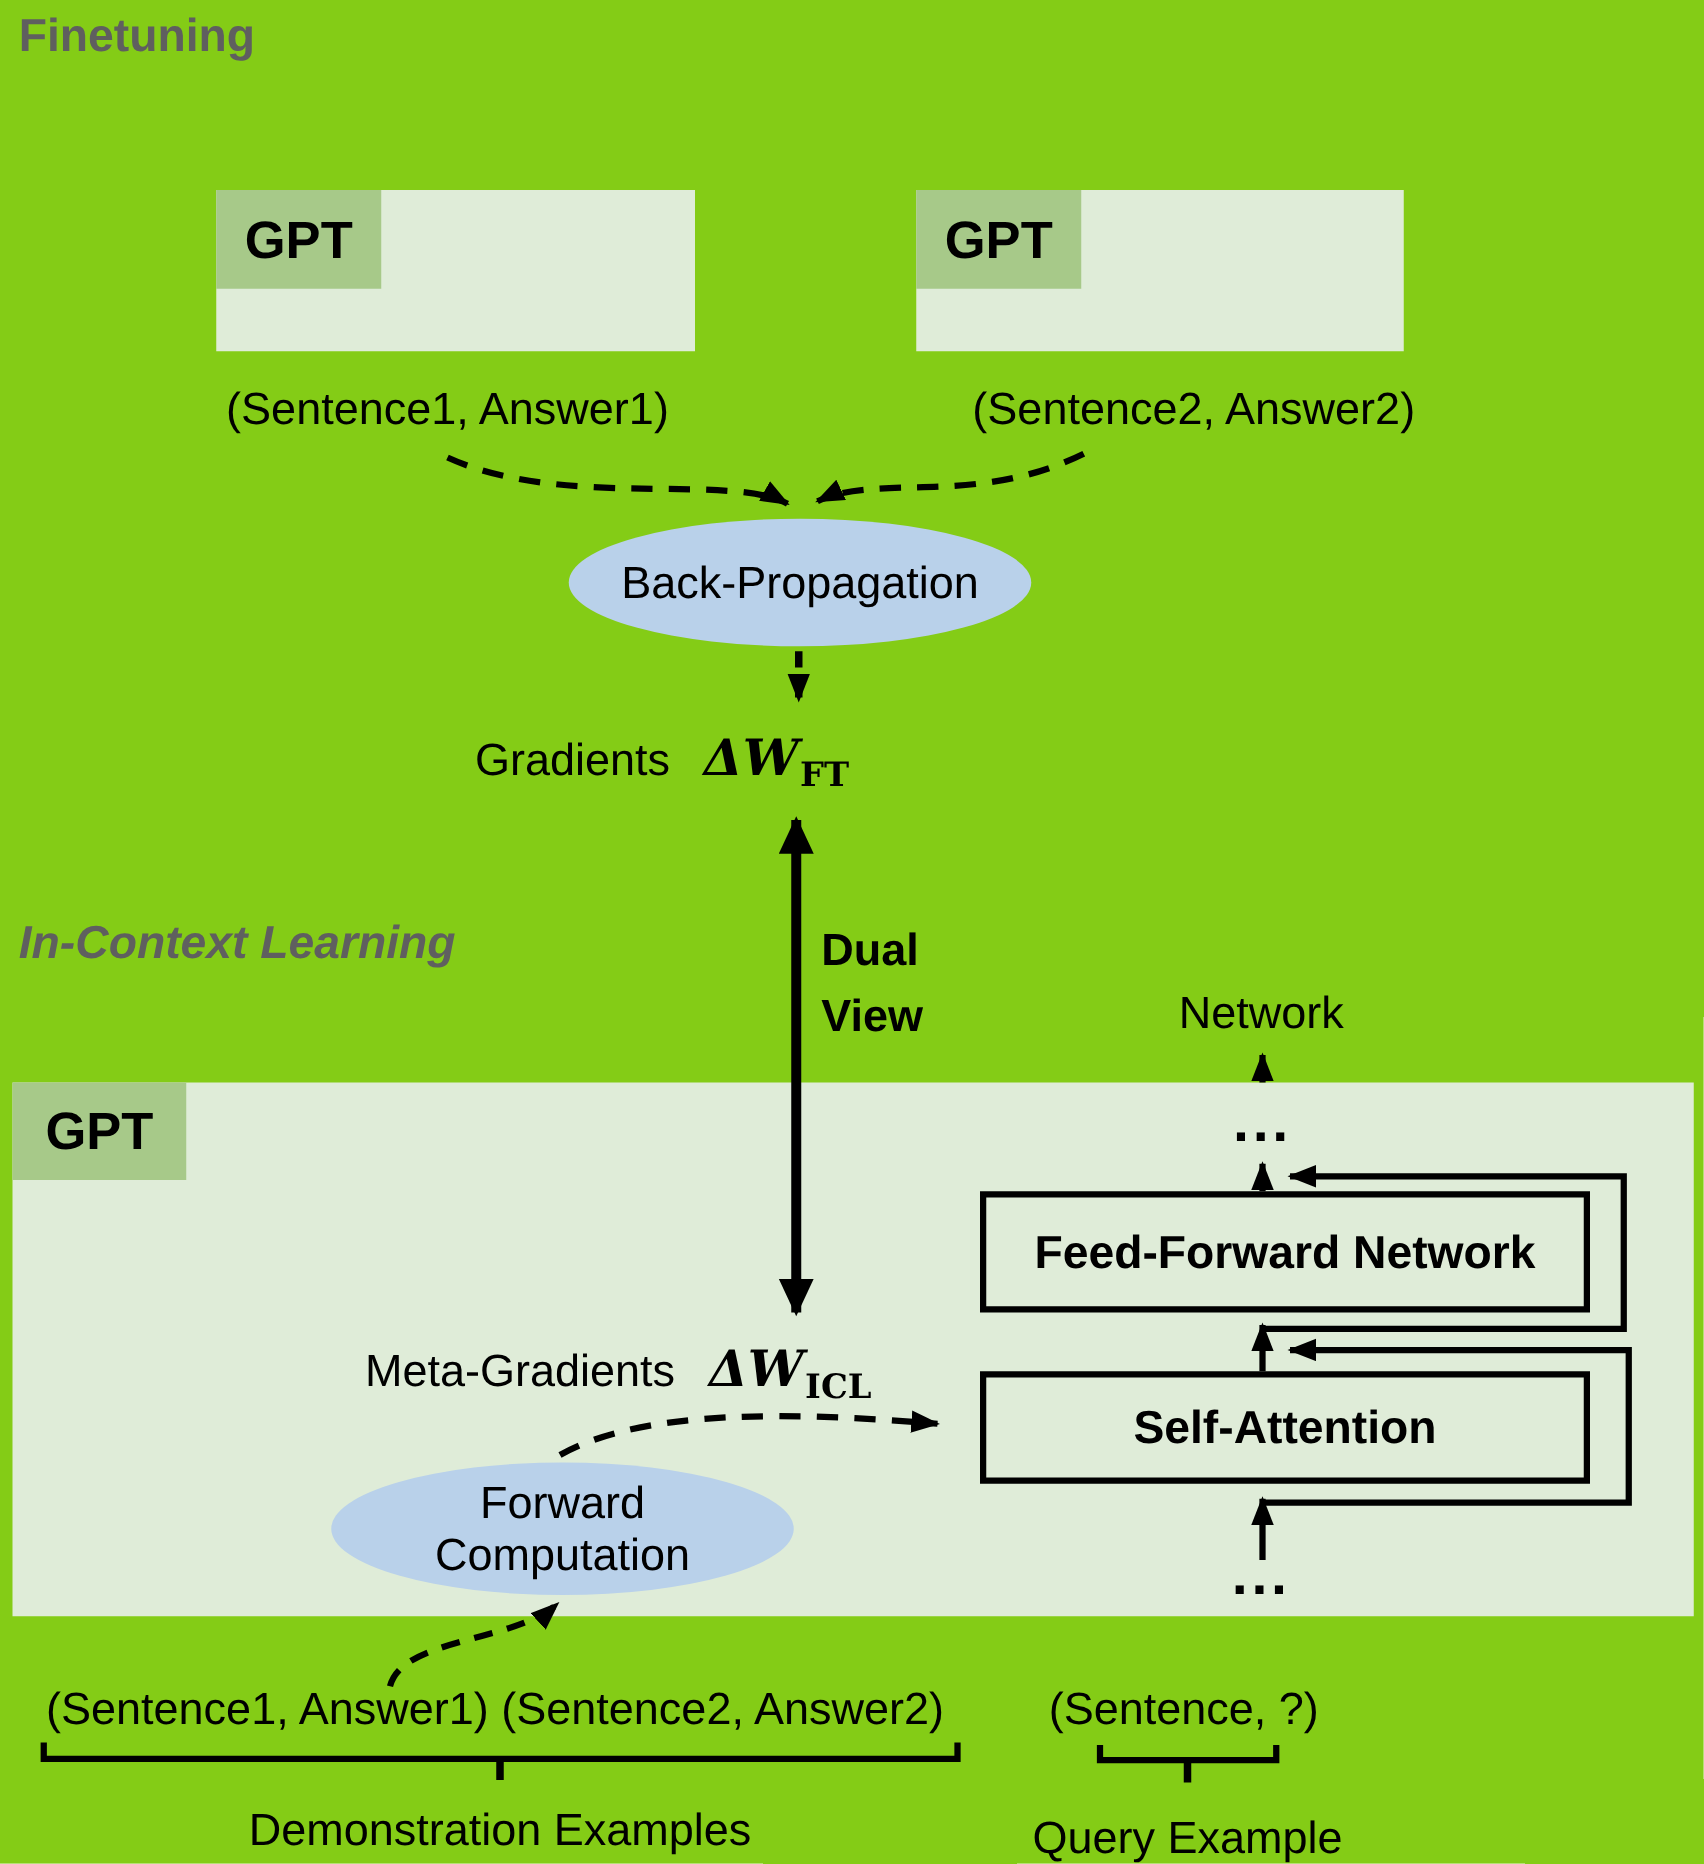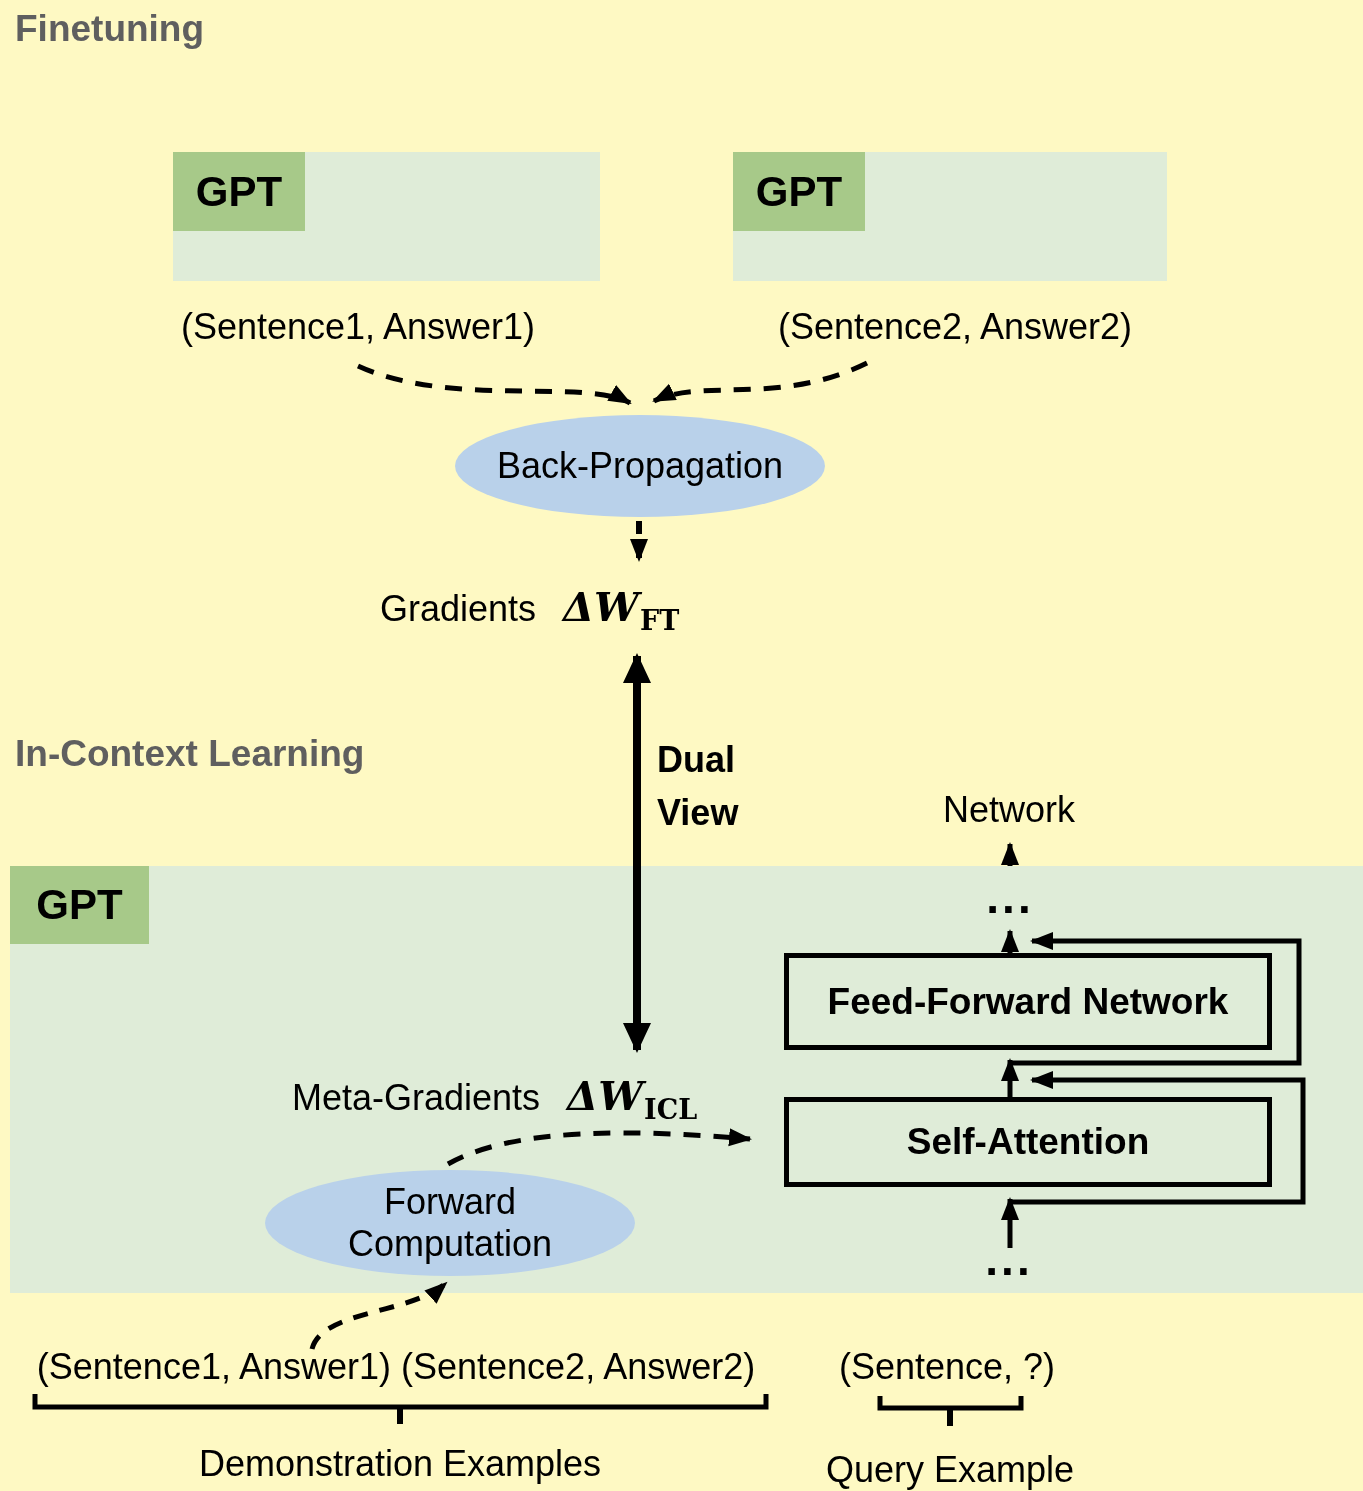--- a/index.html
+++ b/index.html
@@ -1,25 +1,25 @@
 <!DOCTYPE html>
 <html style="--light-green: #dfecd8; --dark-green: #a7c989; --blue: #b9d1ea; --heading-gray: #5f5f5f;"><head>
 <meta charset="utf-8">
 <style>
   html,body { margin:0; padding:0; background:#ffffff; }
   #canvas {
-    position:relative; width:1363px; height:1491px; background:#fef9c3;
+    position:relative; width:1363px; height:1491px; background:#84cc16;
     font-family:"Liberation Sans", sans-serif; color:#000; overflow:hidden;
   }
   .abs { position:absolute; }
   .heading {
     font-size:37px; font-weight:bold; color:var(--heading-gray,#5f5f5f);
     white-space:nowrap;
   }
-  .gptbox { background:var(--light-green,#dfecd8);padding-left:44px; }
+  .gptbox { background:var(--light-green,#dfecd8); }
   .gptchip {
     background:var(--dark-green,#a7c989);
     display:flex; align-items:center; justify-content:center;
     font-size:42px; font-weight:bold; color:#000;
   }
   .caption { font-size:36px; white-space:nowrap; transform:translateX(-50%); }
   .ellipse {
     background:var(--blue,#b9d1ea); border-radius:50%;
     display:flex; flex-direction:column; align-items:center; justify-content:center;
     font-size:36px; line-height:42px; text-align:center;
@@ -43,21 +43,21 @@
   .dots { font-size:46px; font-weight:bold; letter-spacing:3px; transform:translateX(-50%); line-height:30px; }
   .centered { transform:translateX(-50%); white-space:nowrap; }
   svg.overlay { position:absolute; left:0; top:0; pointer-events:none; }
 </style>
 </head>
 <body>
 
 <div id="canvas">
 
   <div class="abs heading" style="left:15px; top:8px;">Finetuning</div>
-  <div class="abs heading" style="left:15px; top:733px;">In-Context Learning</div>
+  <div class="abs heading" style="left:15px; top:733px;font-style:italic;">In-Context Learning</div>
 
   <div class="abs gptbox" style="left:173px; top:152px; width:383px; height:129px;">
     <div class="abs gptchip" style="left:0; top:0; width:132px; height:79px;">GPT</div>
   </div>
 
   <div class="abs gptbox" style="left:733px; top:152px; width:390px; height:129px;">
     <div class="abs gptchip" style="left:0; top:0; width:132px; height:79px;">GPT</div>
   </div>
 
   <div class="abs caption" style="left:358px; top:306px;">(Sentence1, Answer1)</div>

